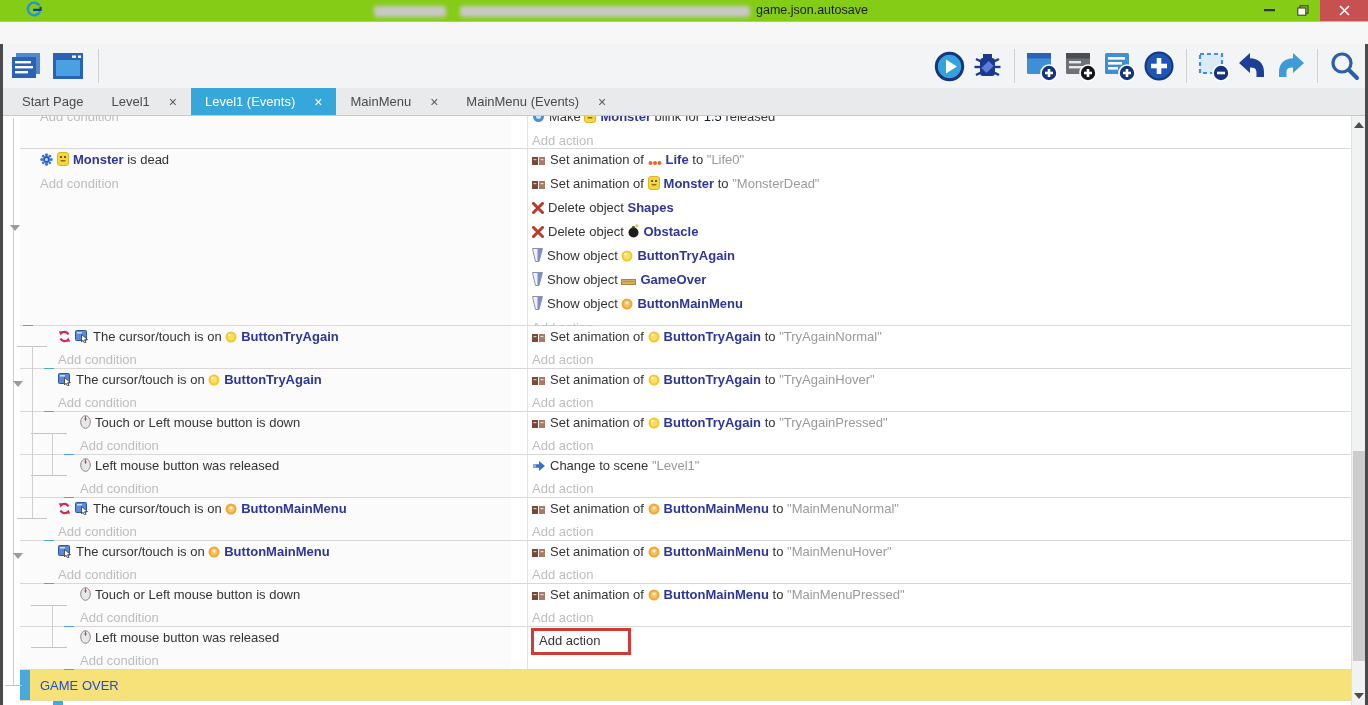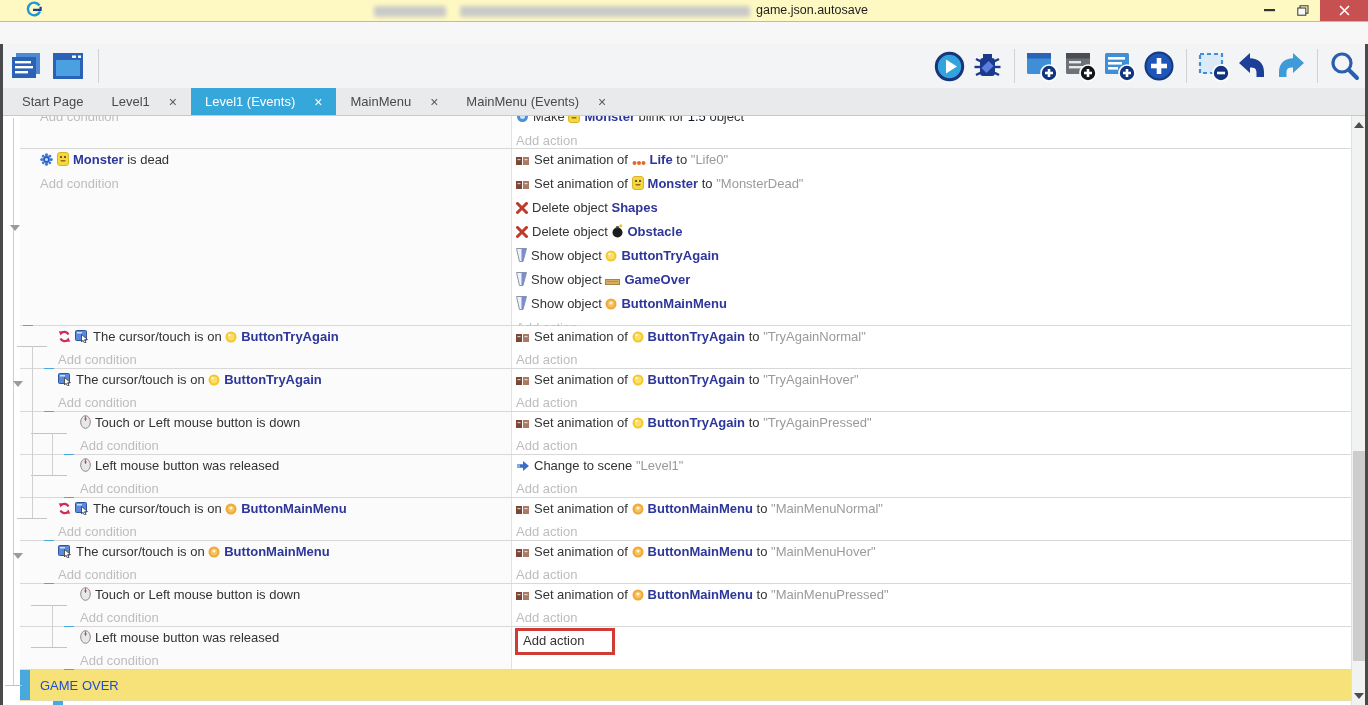--- a/index.html
+++ b/index.html
@@ -1,20 +1,20 @@
 <!DOCTYPE html>
 <html><head>
 <meta charset="utf-8">
 <style>
   * { box-sizing: border-box; margin: 0; padding: 0; }
   html,body { width:1368px; height:705px; overflow:hidden; }
   body { font-family:"Liberation Sans", sans-serif; background:#fff; position:relative; }
 
   
-  .titlebar { height:22px; background:#fef9c3; border-bottom:1px solid #b9b9b9; position:relative; display:flex; align-items:center;padding-left:20px; }
+  .titlebar { height:22px; background:#84cc16; border-bottom:1px solid #b9b9b9; position:relative; display:flex; align-items:center;padding-left:20px; }
   .app-logo { margin-left:5px; }
   .blur-block { position:absolute; top:6px; height:11px; background:#c9c9c9; border-radius:2px; filter:blur(2px); }
   .blur-a { left:374px; width:72px; }
   .blur-b { left:460px; width:290px; }
   .title-text { position:absolute; left:756px; top:3px; font-size:12.5px; color:#1d1d1d; }
   .win-btns { position:absolute; right:0; top:0; height:21px; display:flex; }
   .win-btn { width:34px; height:21px; display:flex; align-items:center; justify-content:center; }
   .win-btn.close { width:48px; background:#c75050; }
 
   .menubar { height:22px; background:#f7f7f7; display:flex; align-items:center; padding-left:6px; }
@@ -32,21 +32,21 @@
   .tab.active { background:#35a7db; color:#fff;align-items:center; }
   .tab.active .close-x { color:#fff; }
 
   
   .frame-left { position:absolute; left:0; top:44px; bottom:0; width:3px; background:#4a4a4d; z-index:6; }
   .frame-right { position:absolute; right:0; top:44px; bottom:0; width:3px; background:#4a4a4d; z-index:6; }
 
   
   .sheet { position:relative; height:590px; background:#fff; border-top:1px solid #c9c9c9; margin-left:3px; margin-right:3px; }
   .rows { margin-left:17px; margin-right:14px; position:relative; z-index:1; }
-  .row { display:flex; border-bottom:1px solid #d8d8d8; position:relative; background:#fff; }
+  .row { display:flex; border-bottom:1px solid #d8d8d8; position:relative; background:#fff;gap:16px; }
   .cond { width:491px; background:#fbfbfb; position:relative; }
   .acts { flex:1; border-left:1px solid #e2e2e2; padding-left:4px; background:#fff; }
   .ln { display:block; line-height:21px; font-size:13px; color:#333; white-space:nowrap; }
   .tall .ln { line-height:22px; }
   .ph { color:#bdbdbd; }
   .obj { color:#2d3699; font-weight:bold; }
   .val { color:#9a9a9a; }
   .num { color:#0f172a; }
   .i { display:inline-block; vertical-align:-2px; margin-right:4px; }
   .r0 { height:33px; overflow:hidden; }
@@ -279,21 +279,21 @@
       </div>
       <div class="acts">
         <span class="ln clip"><span class="i"><svg width="13" height="13">
                 <circle cx="6.5" cy="6.5" r="5.5" fill="#4a90d9"></circle>
                 <circle cx="6.5" cy="6.5" r="2.5" fill="#cfe2f7"></circle>
               </svg></span><span>Make </span><span class="i"><svg width="12" height="14">
                 <rect x="0.5" y="0.5" width="11" height="13" rx="2.5" fill="#f8d73c" stroke="#d8b42a"></rect>
                 <circle cx="4" cy="5" r="1" fill="#333"></circle>
                 <circle cx="8" cy="5" r="1" fill="#333"></circle>
                 <rect x="3.5" y="8" width="5" height="1.4" rx="0.7" fill="#8a6d1f"></rect>
-              </svg></span><span class="obj">Monster</span><span> blink for </span><span class="num">1.5</span><span> object</span></span>
+              </svg></span><span class="obj">Monster</span><span> blink for </span><span class="num">1.5</span><span> released</span></span>
         <span class="ln ph">Add action</span>
       </div>
     </div>
 
     <div class="row r1 tall">
       <div class="bar b0"></div>
       <div class="cond p0">
         <span class="ln"><span class="i"><svg width="13" height="13">
                 <circle cx="6.5" cy="6.5" r="3.4" fill="#2c59c0"></circle>
                 <g fill="#3a7ad9">

